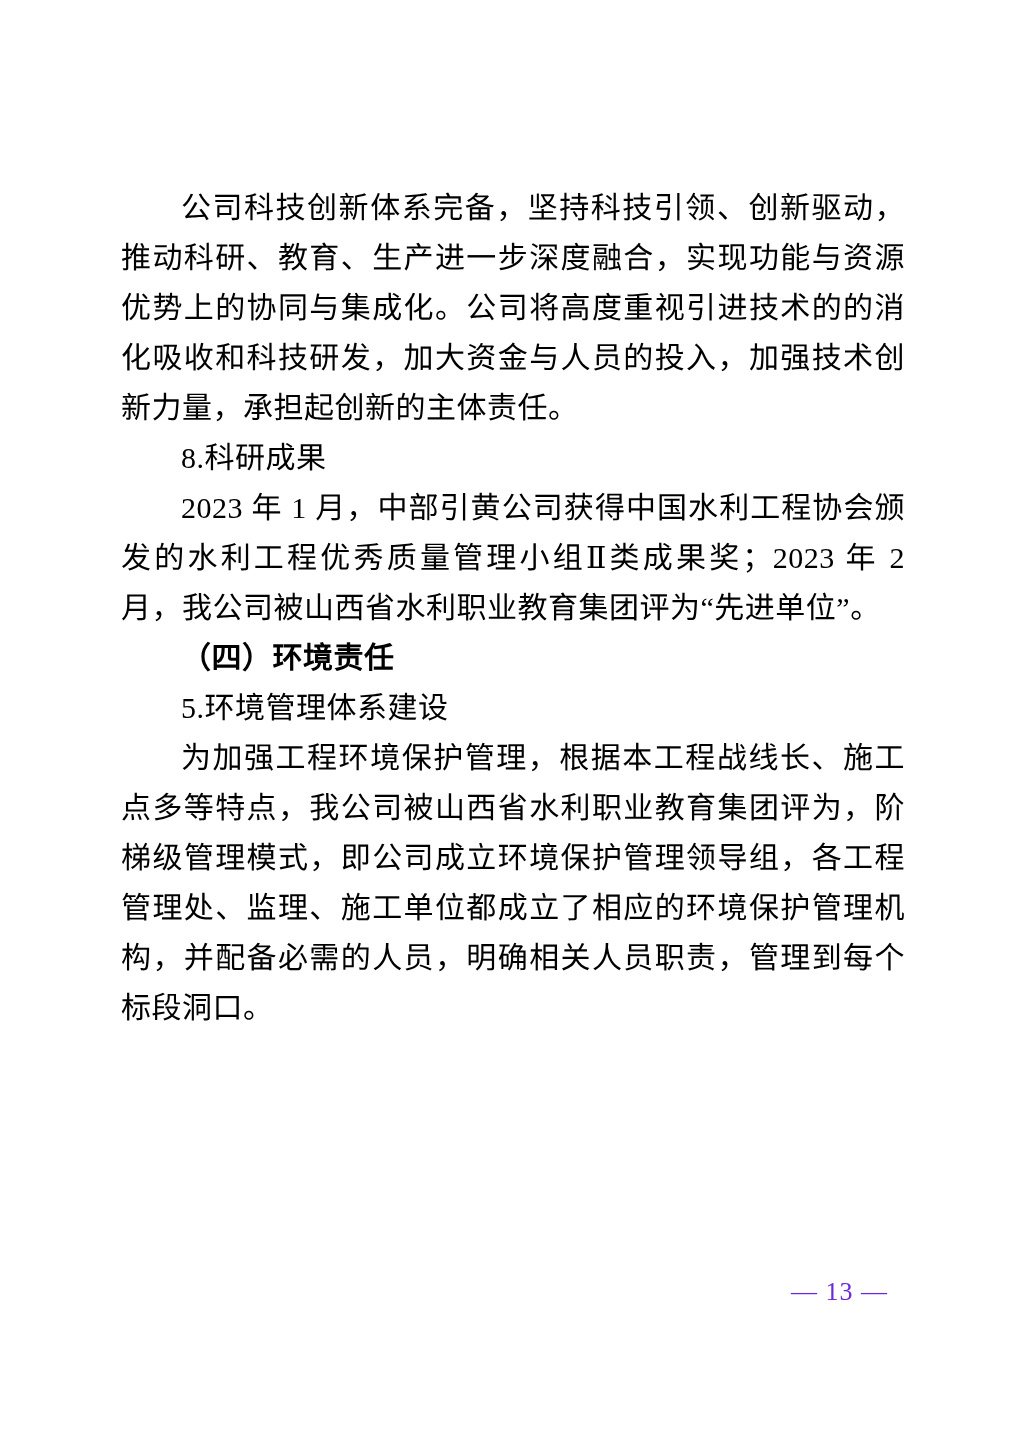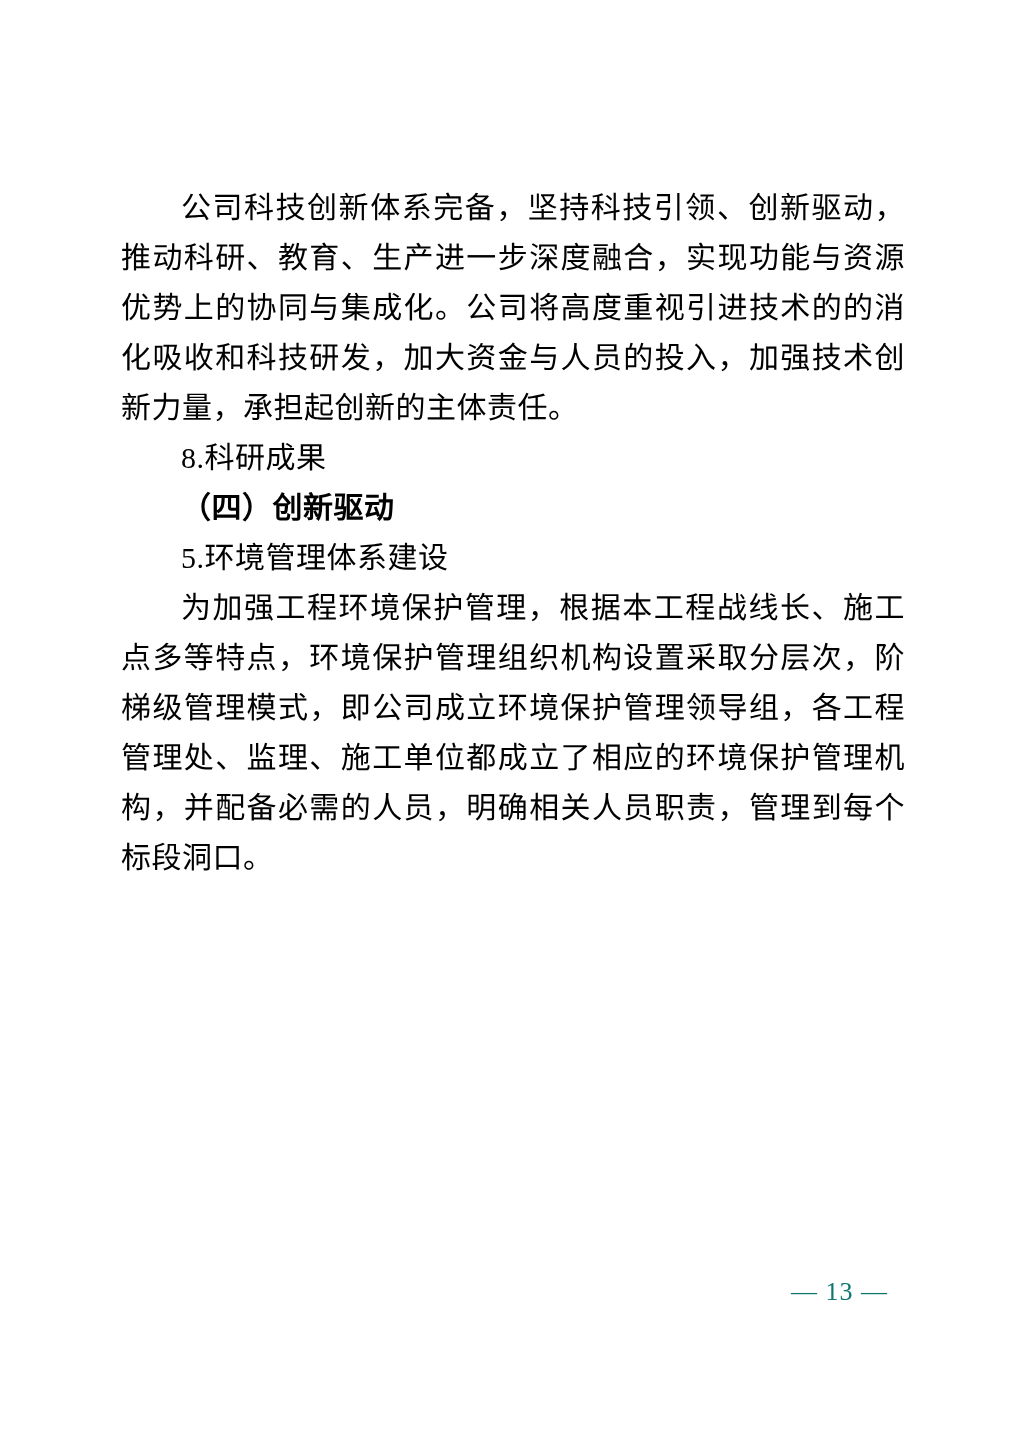--- a/index.html
+++ b/index.html
@@ -35,37 +35,38 @@
   .heading-2 {
     font-weight: bold;
   }
   .page-footer {
     position: absolute;
     top: 1276px;
     right: 128px;
     font-size: 26px;
     line-height: 32px;
     letter-spacing: 1px;
-    color: #0f766e;
+    color: #6d28d9;
   }
 </style>
 </head>
 <body>
 
 <div class="page">
 
   <div class="text-block">
     <p>公司科技创新体系完备，坚持科技引领、创新驱动，推动科研、教育、生产进一步深度融合，实现功能与资源优势上的协同与集成化。公司将高度重视引进技术的的消化吸收和科技研发，加大资金与人员的投入，加强技术创新力量，承担起创新的主体责任。</p>
 
     <p>8.科研成果</p>
 
+    <p>2023 年 1 月，中部引黄公司获得中国水利工程协会颁发的水利工程优秀质量管理小组Ⅱ类成果奖；2023 年 2 月，我公司被山西省水利职业教育集团评为“先进单位”。</p>
 
 
-    <p class="heading-2">（四）创新驱动</p>
+    <p class="heading-2">（四）环境责任</p>
 
     <p>5.环境管理体系建设</p>
 
-    <p>为加强工程环境保护管理，根据本工程战线长、施工点多等特点，环境保护管理组织机构设置采取分层次，阶梯级管理模式，即公司成立环境保护管理领导组，各工程管理处、监理、施工单位都成立了相应的环境保护管理机构，并配备必需的人员，明确相关人员职责，管理到每个标段洞口。</p>
+    <p>为加强工程环境保护管理，根据本工程战线长、施工点多等特点，我公司被山西省水利职业教育集团评为，阶梯级管理模式，即公司成立环境保护管理领导组，各工程管理处、监理、施工单位都成立了相应的环境保护管理机构，并配备必需的人员，明确相关人员职责，管理到每个标段洞口。</p>
   </div>
 
   <div class="page-footer">— 13 —</div>
 
 </div>
 
 </body></html>

